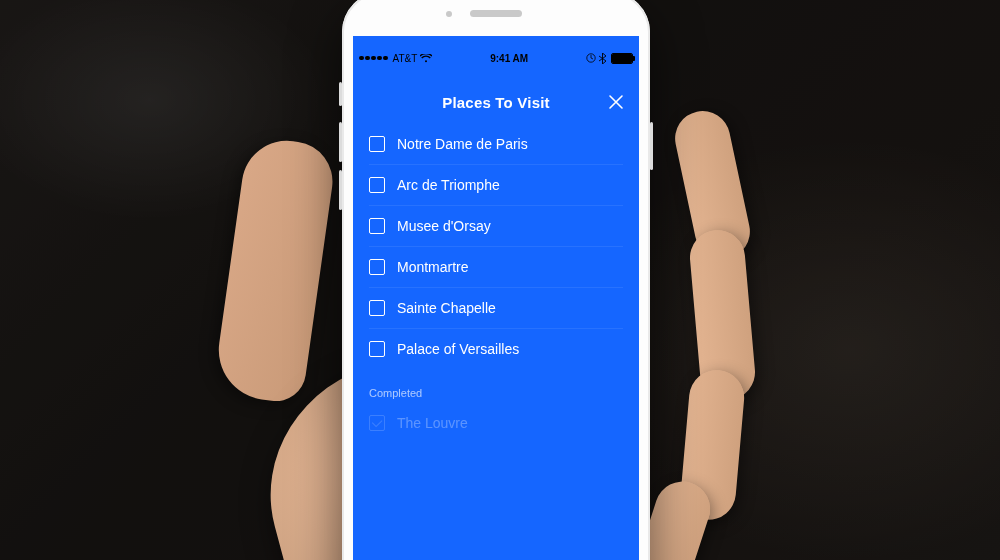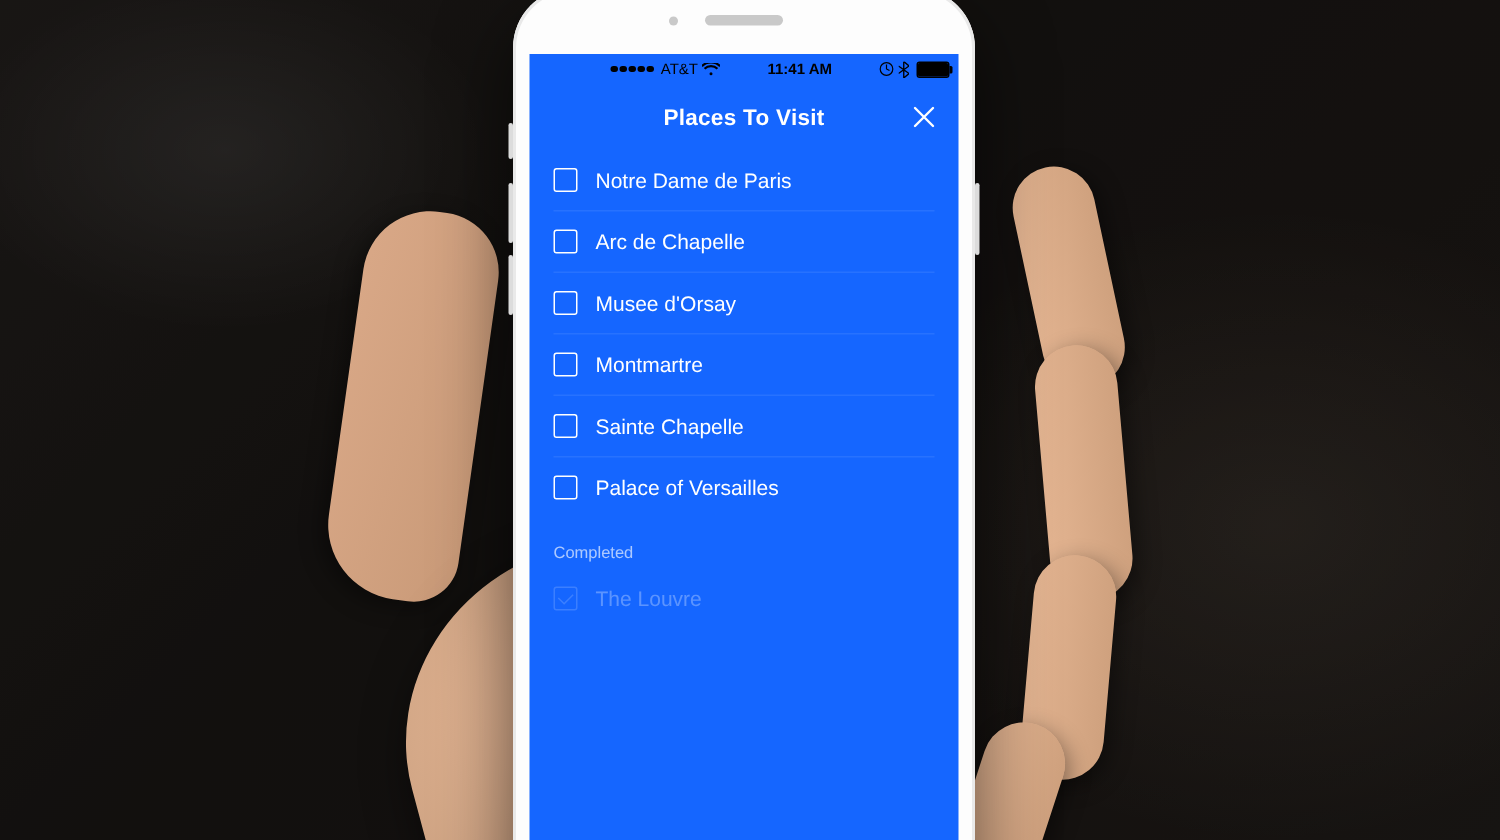--- a/index.html
+++ b/index.html
@@ -123,26 +123,25 @@
     background: #1566ff;
     overflow: hidden;
   }
 
   
   .statusbar {
     height: 20px;
     display: flex;
     align-items: center;
     justify-content: space-between;
-    padding: 0 6px;
+    padding: 12px 6px;
     font-size: 10px;
     font-weight: 600;
     color: #000;
     background: transparent;
-    margin-left: 48px;
   }
   .statusbar .left, .statusbar .right {
     display: flex;
     align-items: center;
     gap: 3px;
   }
   .sig-dots { display:flex; gap:1.5px; align-items:center; margin-right:2px;}
   .sig-dots i {
     width:4.5px;height:4.5px;border-radius:50%;
     background:#000; display:block;
@@ -261,21 +260,21 @@
             <i></i>
             <i></i>
         </span>
         <span class="carrier">AT&amp;T</span>
         <span>
           <svg width="12" height="9" viewBox="0 0 12 9">
             <path d="M6 8.2a1 1 0 100-2 1 1 0 000 2zM2.2 4.4a5.4 5.4 0 017.6 0l1-1a6.8 6.8 0 00-9.6 0l1 1zM.4 2.6a8 8 0 0111.2 0l1-1a9.4 9.4 0 00-13.2 0l1 1z" fill="#000"></path>
           </svg>
         </span>
       </div>
-      <div class="time">11:41 AM</div>
+      <div class="time">9:41 AM</div>
       <div class="right">
         <span>
           <svg width="10" height="10" viewBox="0 0 10 10">
               <circle cx="5" cy="5" r="4.2" fill="none" stroke="#000" stroke-width="0.8"></circle>
               <path d="M5 2v3l2 1" stroke="#000" stroke-width="0.8" fill="none"></path>
             </svg>
         </span>
         <span>
           <svg width="7" height="11" viewBox="0 0 7 11">
             <path d="M3.5 0v11L7 8 0 3m0 5l7-5L3.5 0" fill="none" stroke="#000" stroke-width="0.9" stroke-linejoin="round"></path>
@@ -297,21 +296,21 @@
         </div>
       </div>
 
       <div class="list">
         <div class="row">
           <span class="checkbox"></span>
           <span class="label">Notre Dame de Paris</span>
         </div>
         <div class="row">
           <span class="checkbox"></span>
-          <span class="label">Arc de Chapelle</span>
+          <span class="label">Arc de Triomphe</span>
         </div>
         <div class="row">
           <span class="checkbox"></span>
           <span class="label">Musee d'Orsay</span>
         </div>
         <div class="row">
           <span class="checkbox"></span>
           <span class="label">Montmartre</span>
         </div>
         <div class="row">

